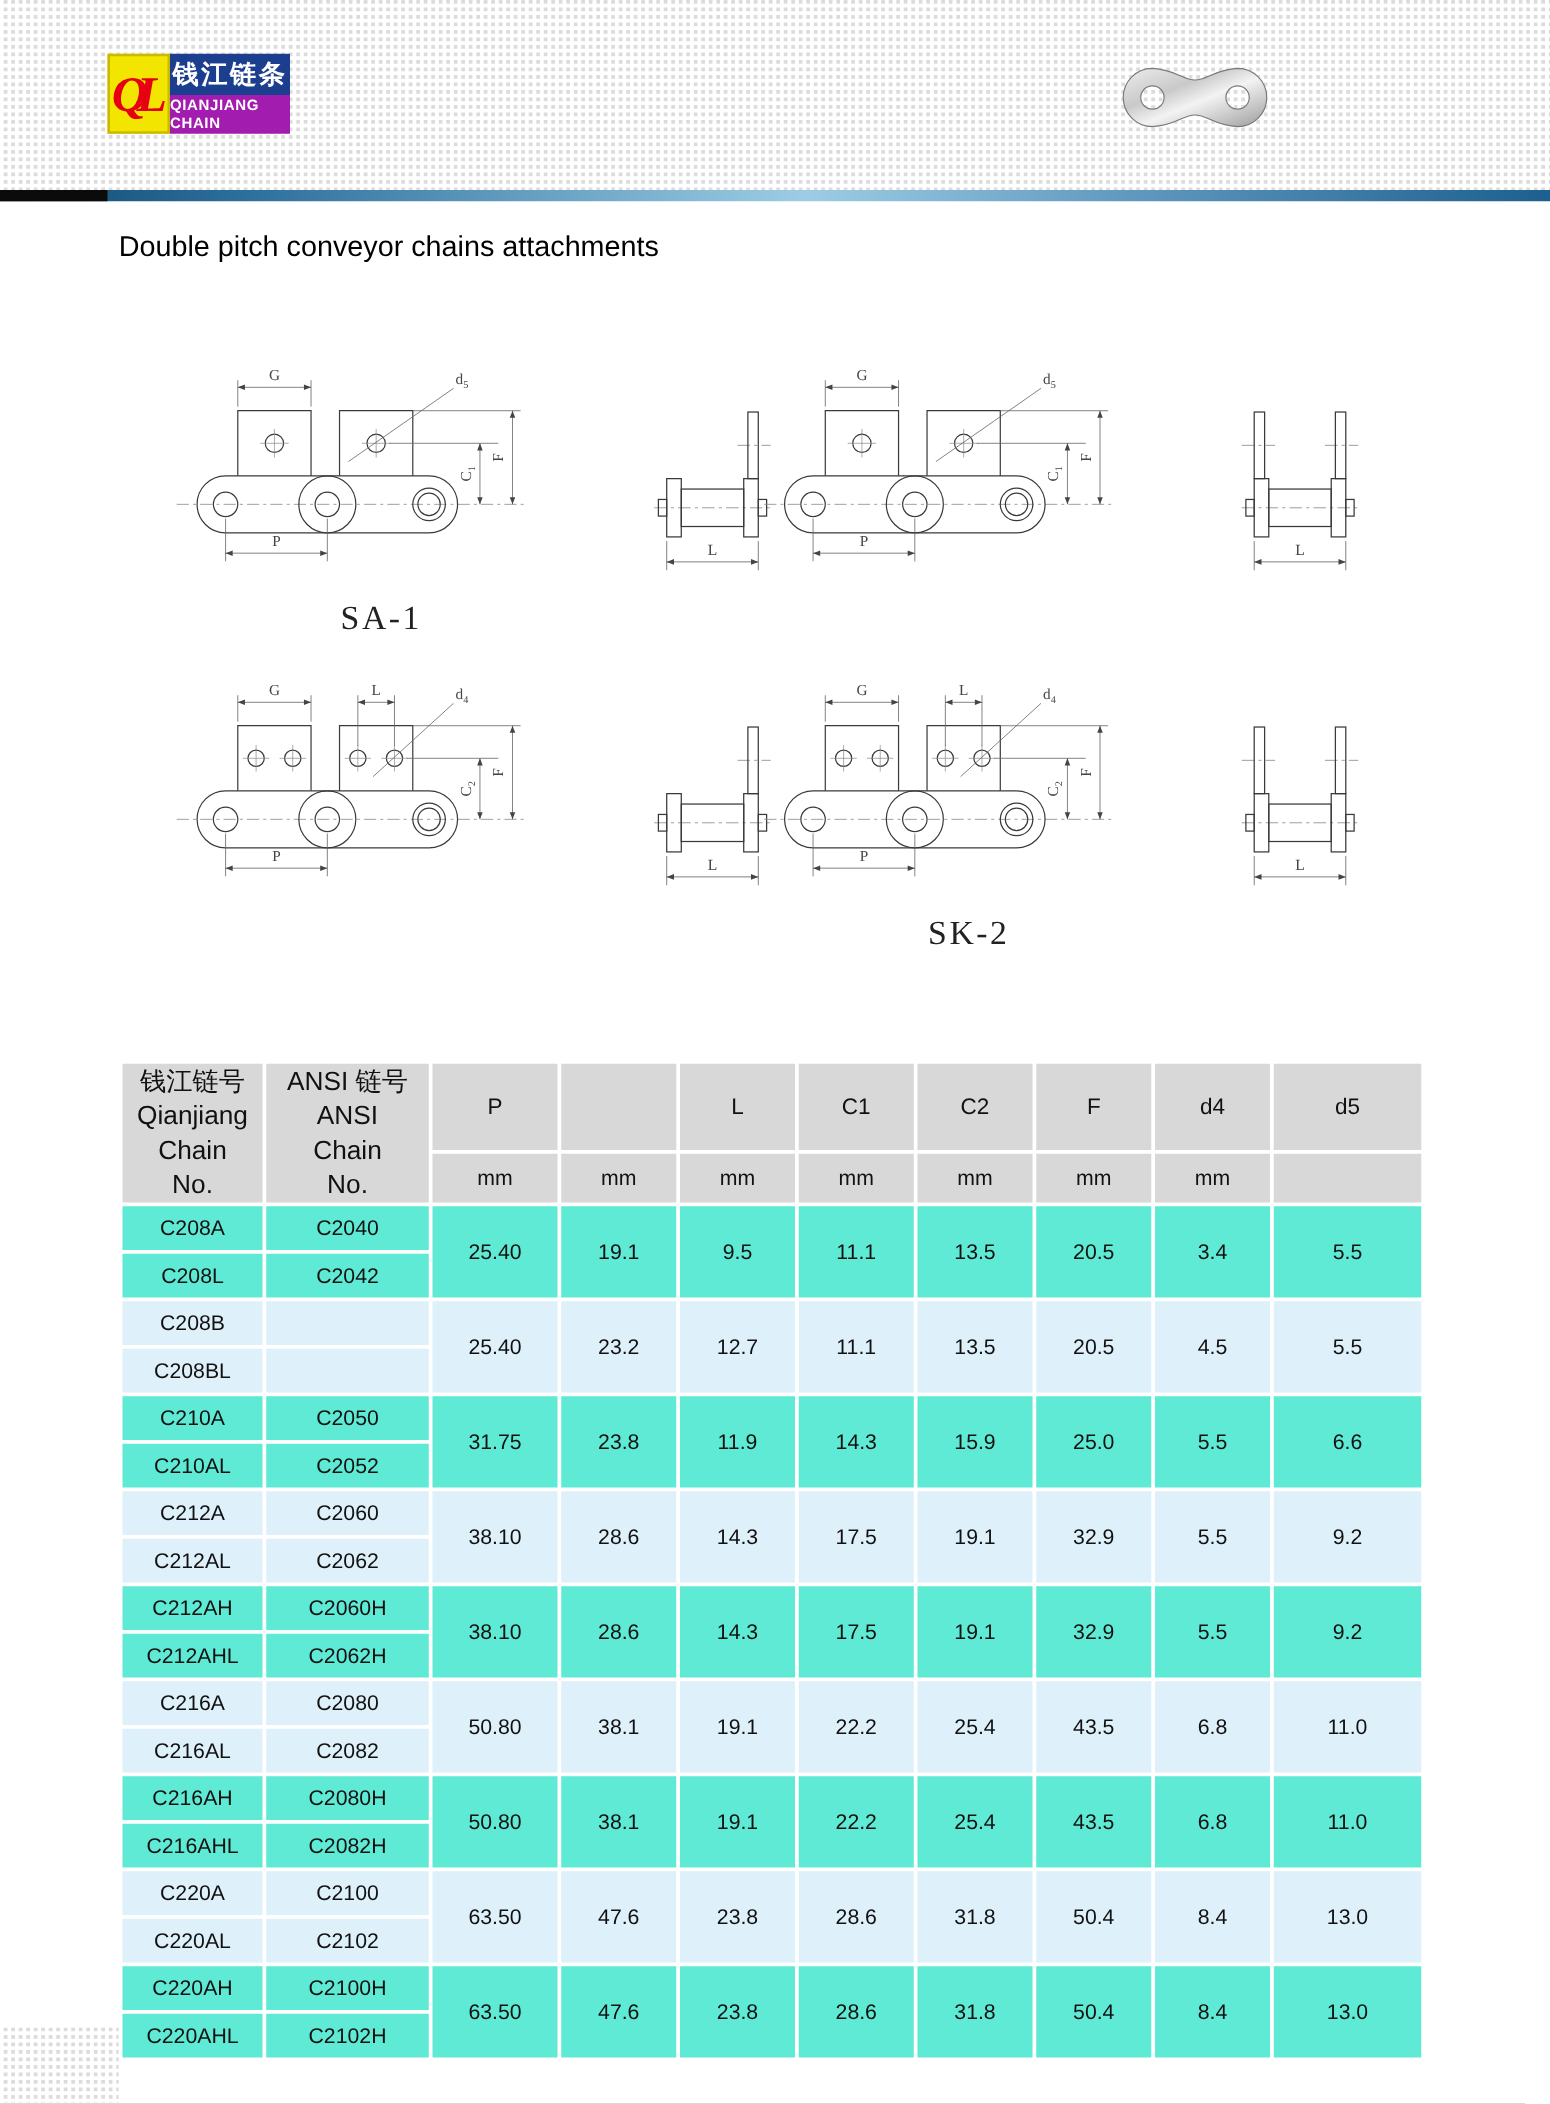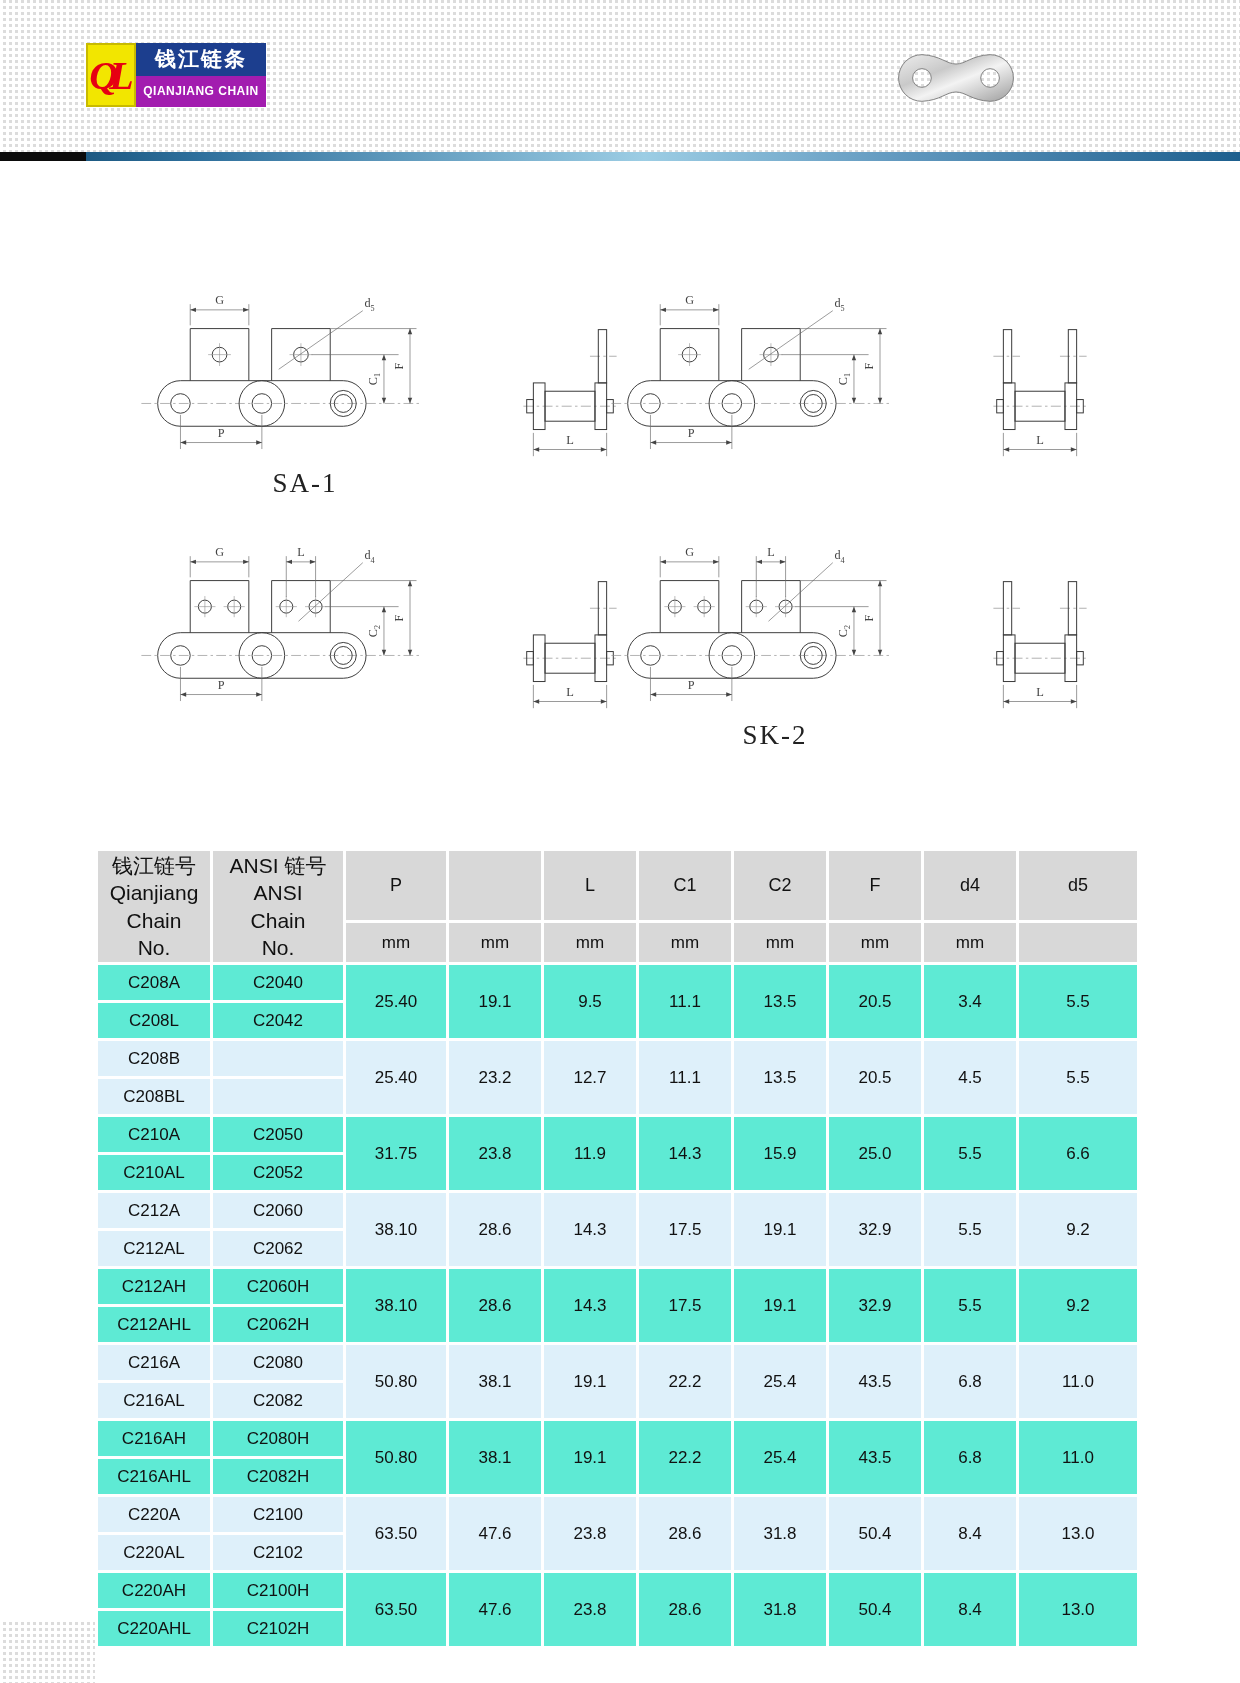--- a/index.html
+++ b/index.html
@@ -8,34 +8,34 @@
   .dots{background-image:conic-gradient(#dcdcdc 0 25%, transparent 25% 100%);background-size:6px 6px}
   .top-pattern{position:absolute;left:0;top:0;width:1240px;height:152px}
   .bar{position:absolute;left:0;top:152px;width:1240px;height:9px;
        background:linear-gradient(90deg,#10496f 0%,#2e6f9c 16%,#9ccde4 52%,#639ac0 72%,#1d5f8e 100%)}
   .bar-black{position:absolute;left:0;top:152px;width:86px;height:9px;background:#0b0b0b}
   .logo{position:absolute;left:86px;top:43px;display:flex}
   .logo-q{width:50px;height:64px;background:#f2e600;border:2px solid #c8ba00;color:#e60012;
           font-family:"Liberation Serif",serif;font-style:italic;font-weight:bold;font-size:40px;
           display:flex;align-items:center;justify-content:center;letter-spacing:-9px;
           padding-right:8px;box-sizing:border-box}
-  .logo-text{width:130px;height:64px;display:flex;flex-direction:column}
+  .logo-text{width:96px;height:64px;display:flex;flex-direction:column}
   .logo-cn{flex:1.05;background:#1c3e8e;color:#fff;font-size:21px;font-weight:bold;
            display:flex;align-items:center;justify-content:center;letter-spacing:2px}
   .logo-en{flex:1;background:#a21caf;color:#fff;font-size:12px;font-weight:bold;
            display:flex;align-items:center;justify-content:center;letter-spacing:.5px}
   .chain-plate{position:absolute;left:893px;top:44px}
   .title{position:absolute;left:95px;top:182px;color:#000}
   .title-cn{font-size:22px;letter-spacing:1px}
   .title-en{font-size:23px;margin-top:2px}
   .drawing{position:absolute}
   .dwg-views{display:flex;align-items:flex-start}
   .dwg-side{margin-left:40px}
   .dwg-label{width:350px;text-align:center;font-family:"Liberation Serif",serif;font-size:27px;
-             color:#222;letter-spacing:2px;margin-top:2px}
+             color:#222;letter-spacing:2px;margin-top:12px}
   
   .ol{fill:none;stroke:#3a3a3a;stroke-width:1.2}
   .cl{stroke:#8a8a8a;stroke-width:.8;stroke-dasharray:12 4 3 4;fill:none}
   .thin{stroke:#8a8a8a;stroke-width:.7;fill:none}
   .dim{stroke:#666;stroke-width:.8;fill:none}
   .arw{fill:#444;stroke:none}
   .dt{font-family:"Liberation Serif",serif;font-size:15px;fill:#444}
   .ds{font-size:10px}
   
   .spec{position:absolute;left:95px;top:848px}
@@ -77,20 +77,21 @@
           <stop offset="1" stop-color="#9c9c9c"></stop>
         </linearGradient>
       </defs>
       <path fill="url(#metal)" stroke="#7a7a7a" stroke-width="2" fill-rule="evenodd" d="M62,11 C102,13 114,31 135,31 C156,31 168,13 208,11 A50,50 0 1 1 208,111 C168,109 156,91 135,91 C114,91 102,109 62,111 A50,50 0 1 1 62,11 Z
            M82,61 A20,20 0 1 1 42,61 A20,20 0 1 1 82,61 Z
            M228,61 A20,20 0 1 1 188,61 A20,20 0 1 1 228,61 Z"></path>
     </svg>
   </div>
 
   <div class="title">
+    <div class="title-en">Double pitch conveyor chains attachments</div>
   </div>
 
   <div class="drawing" style="left:130px;top:283px">
     <div class="dwg-views">
       <div class="dwg-main"><svg width="350" height="175" viewBox="0 0 430 215">
             <line x1="14" y1="148" x2="356" y2="148" class="cl"></line>
             <rect x="34" y="120" width="156" height="56" rx="28" class="ol"></rect>
             <rect x="134" y="120" width="156" height="56" rx="28" class="ol"></rect>
             <circle cx="62" cy="148" r="12" class="ol"></circle>
             <circle cx="162" cy="148" r="12" class="ol"></circle>

